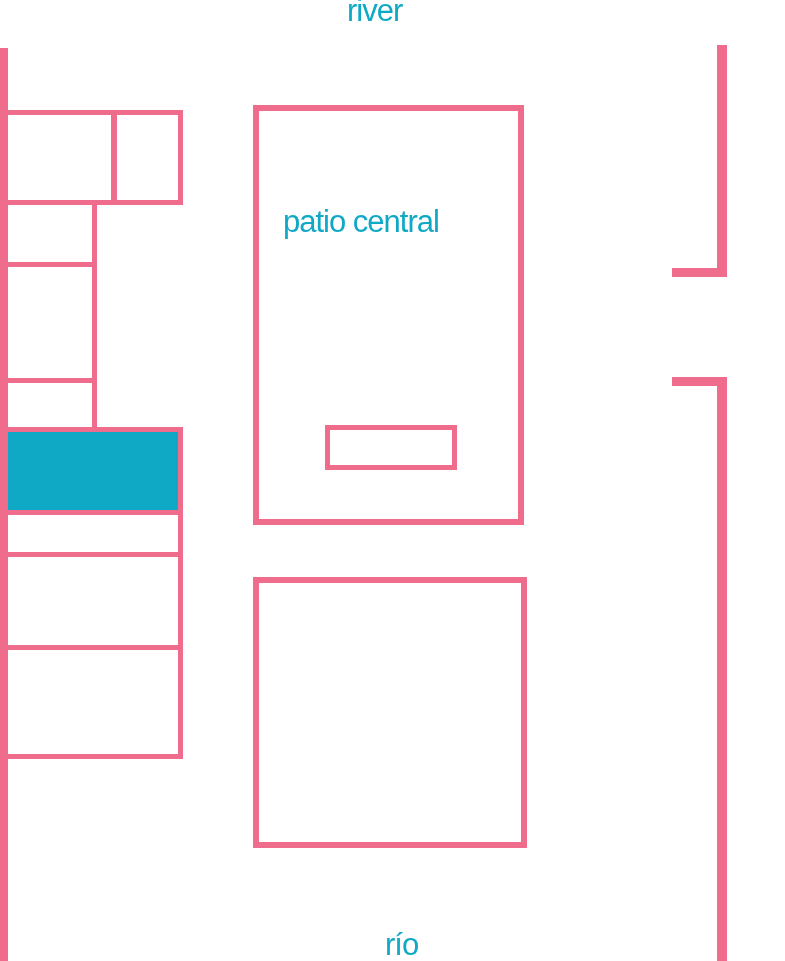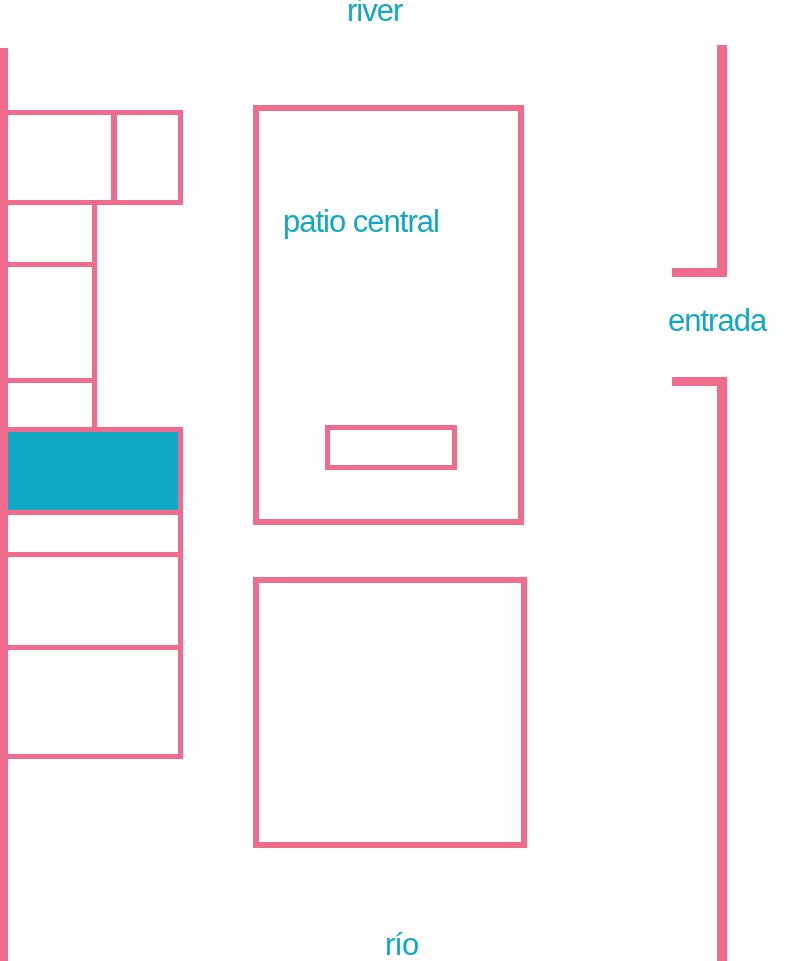--- a/index.html
+++ b/index.html
@@ -59,16 +59,15 @@
   </div>
   <div class="outline" style="left:325px;top:425px;width:132px;height:45px;border-width:5px;"></div>
 
   <div class="outline" style="left:253px;top:577px;width:274px;height:271px;"></div>
 
   <div class="w" style="left:717px;top:45px;width:10px;height:232px;"></div>
   <div class="w" style="left:672px;top:268px;width:55px;height:9px;"></div>
   <div class="w" style="left:672px;top:377px;width:55px;height:9px;"></div>
   <div class="w" style="left:717px;top:377px;width:10px;height:584px;"></div>
 
-  <span class="lbl" style="left:668px;top:305px;">entrada</span>
   <span class="lbl" style="left:354px;top:929px;margin-left:31px;">río</span>
 
 </div>
 
 </body></html>

